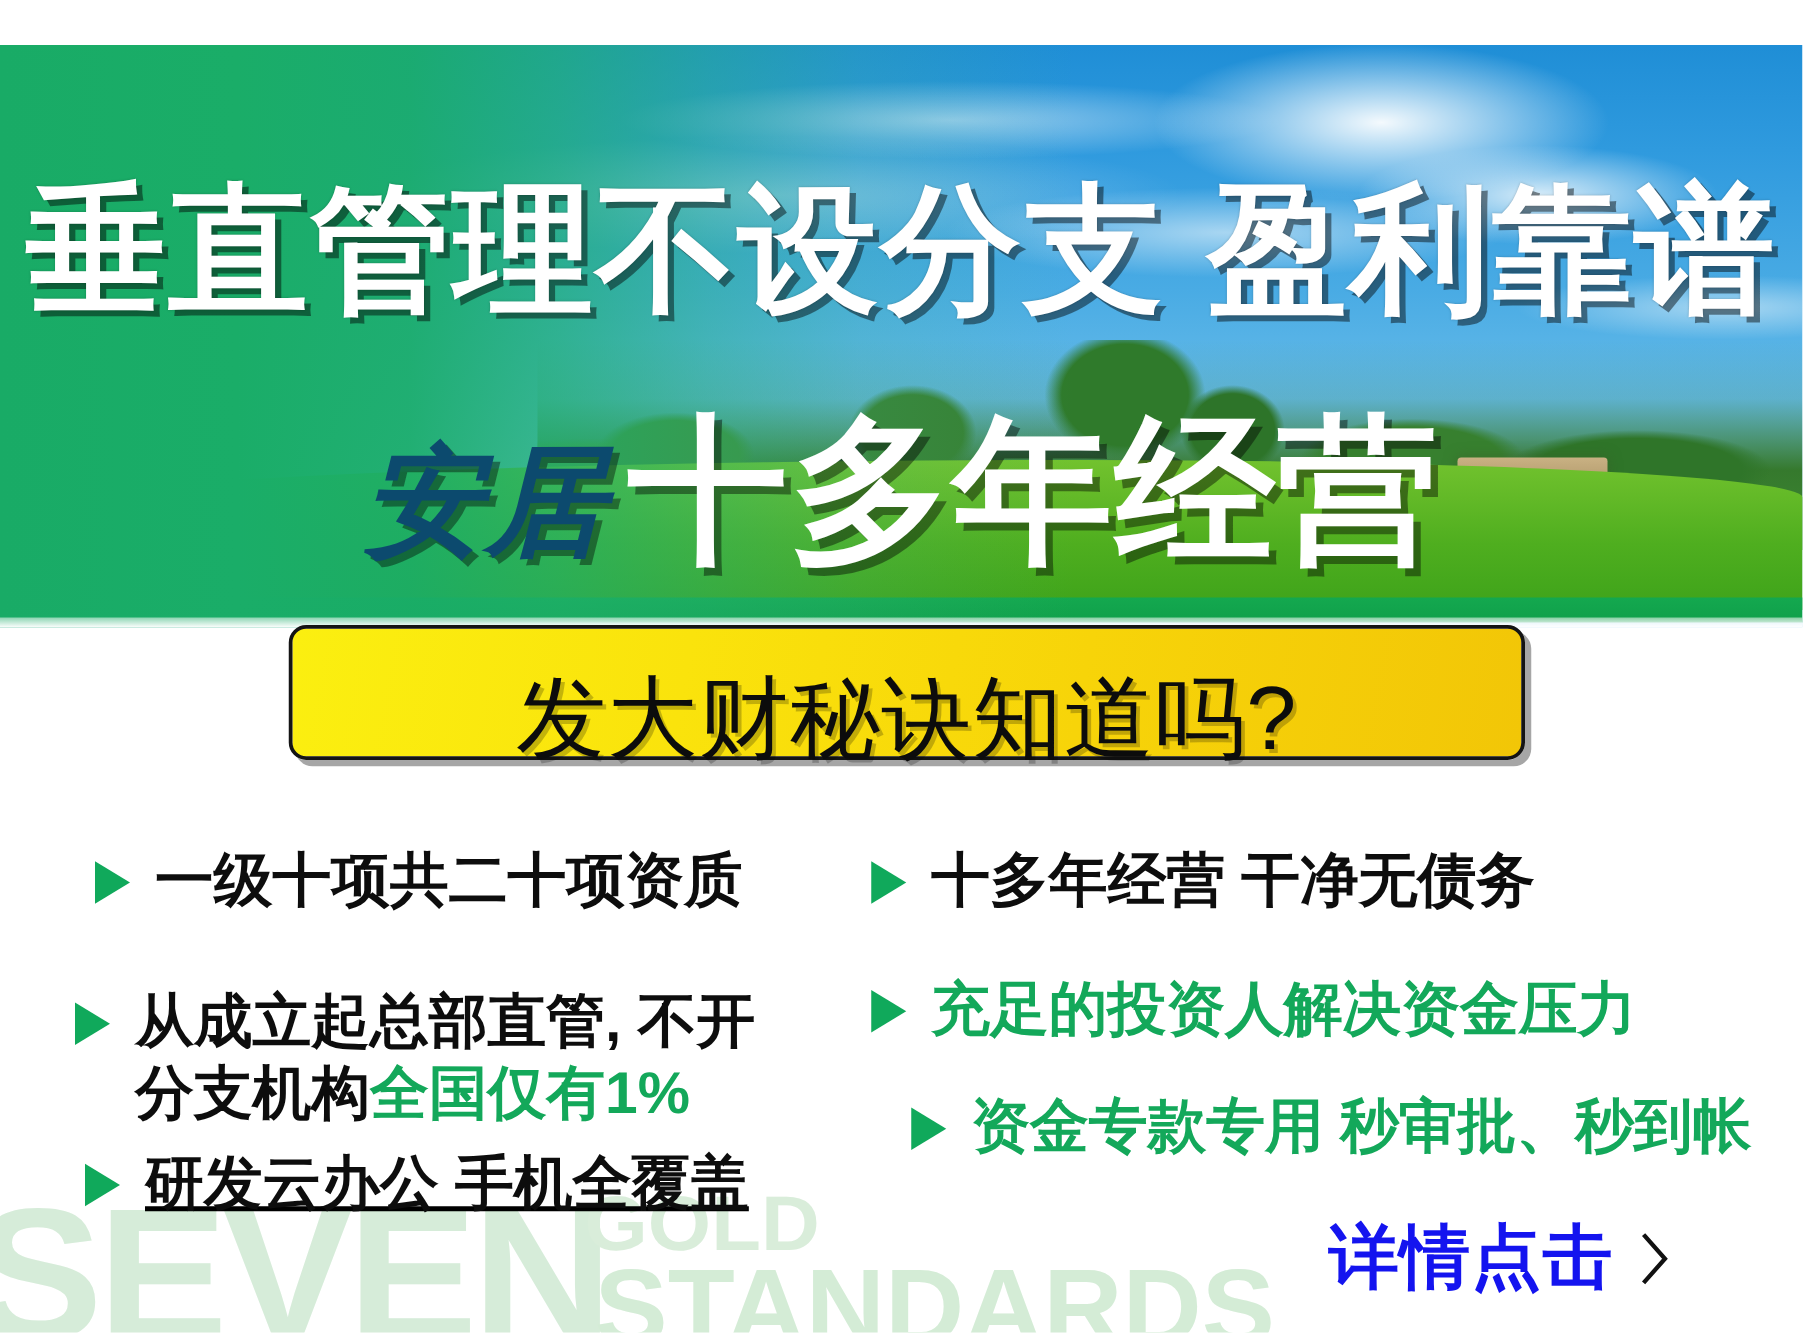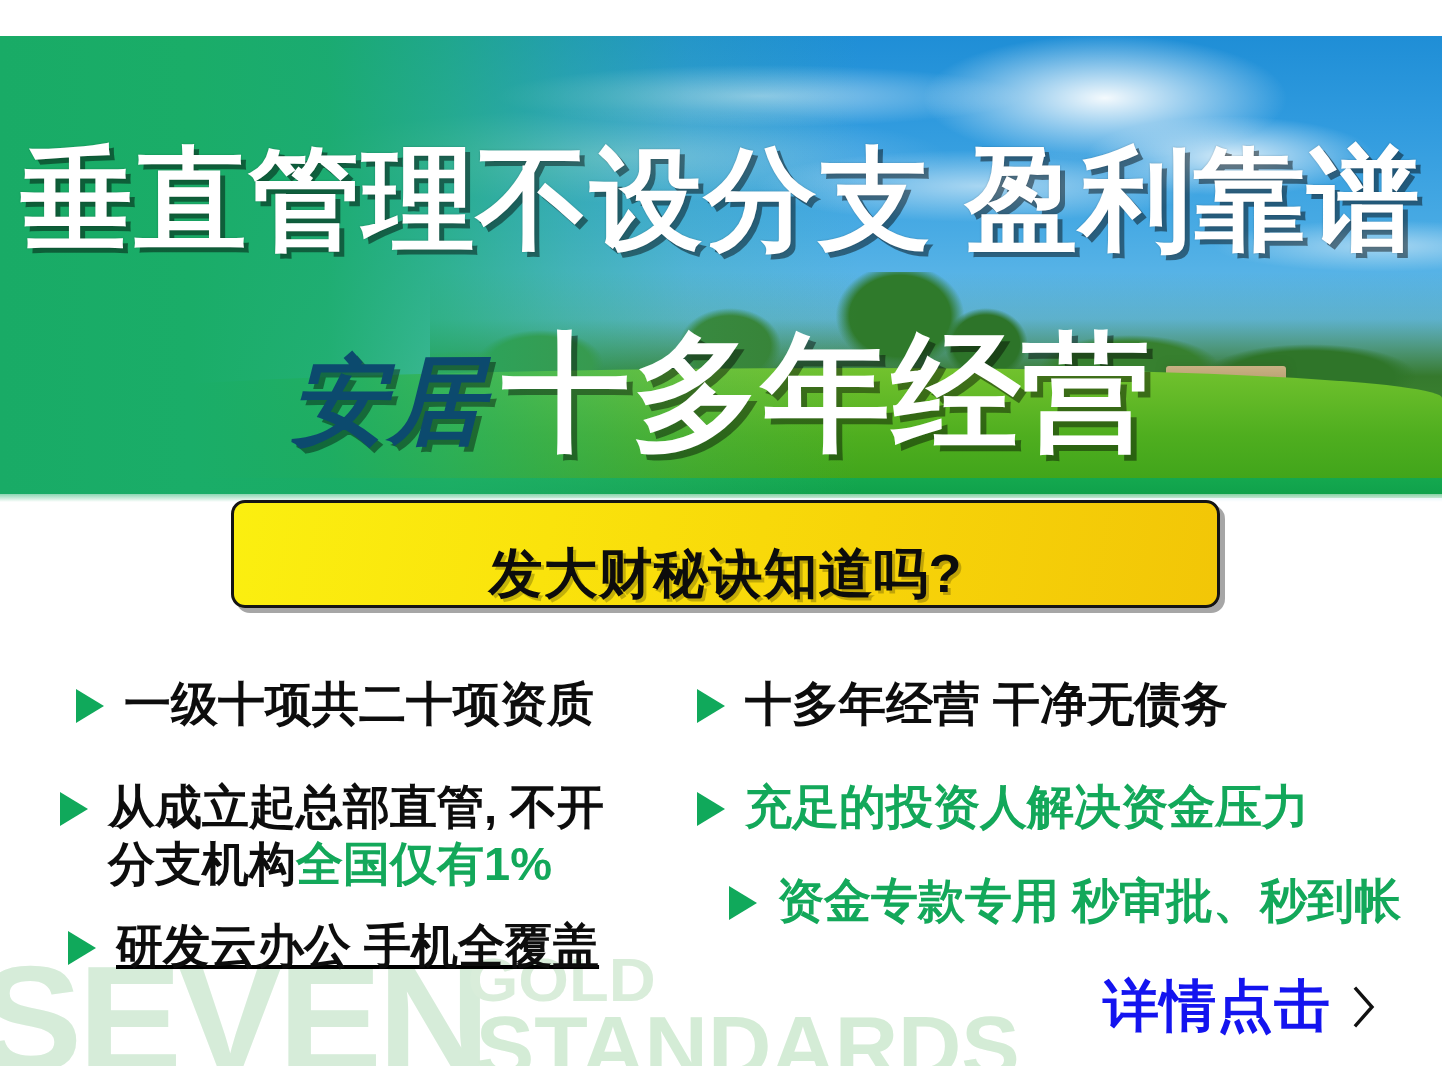--- a/index.html
+++ b/index.html
@@ -107,21 +107,21 @@
   
   .banner{
     position:absolute; left:231px; top:500px; width:989px; height:108px;
     background:linear-gradient(100deg,#fbef10 0%, #fae30c 32%, #f7d409 64%, #f2c607 100%);
     border:3px solid #141414;
     border-radius:14px;
     box-shadow:5px 5px 0 rgba(0,0,0,.35);
     display:flex; align-items:center; justify-content:center;
   }
   .banner-text{
-    font-size:54px; font-weight:700; color:#0c0c0c; letter-spacing:1px;
+    font-size:72px; font-weight:400; color:#0c0c0c; letter-spacing:1px;
     white-space:nowrap;
     text-shadow:3px 3px 0 rgba(0,0,0,.22);
     margin-top:41px;
   }
 
   
   .watermark{
     position:absolute; left:-12px; top:952px; width:1060px; height:120px;
     pointer-events:none; font-size:0; white-space:nowrap;
   }
@@ -163,36 +163,35 @@
   .btext{
     font-size:47px; font-weight:700; color:#0d0d0d; line-height:1.22;
     white-space:nowrap; letter-spacing:0px;
   }
   .btext.green{ color:#13a85a; }
   .btext .green{ color:#13a85a; }
   .btext .ln{ display:block; }
 
   
   .l1{ left:0;  top:15px;padding-left:16px; }
-  .l2{ left:0;  top:118px;justify-content:center; }
+  .l2{ left:0;  top:128px;justify-content:center; }
   .l3{ left:8px;top:257px;text-decoration:underline; }
   
   .r1{ left:0; top:15px; }
   .r2{ left:0; top:118px; }
   .r3{ left:0; top:212px;padding-left:32px; }
 
   
   .cta{
     position:absolute; left:1063px; top:972px; width:320px; height:70px;
     display:flex; align-items:center; gap:20px; cursor:pointer;
   }
   .cta-text{
     font-size:56px; font-weight:700; color:#1414ef; letter-spacing:1px;
     white-space:nowrap;
-    margin-left:40px;
   }
   .chev{ width:26px; height:44px; flex:0 0 auto; }
 </style>
 </head>
 <body>
 
 <div class="hero">
   <div class="sky"></div>
   <div class="treeline"></div>
   <div class="house"></div>

